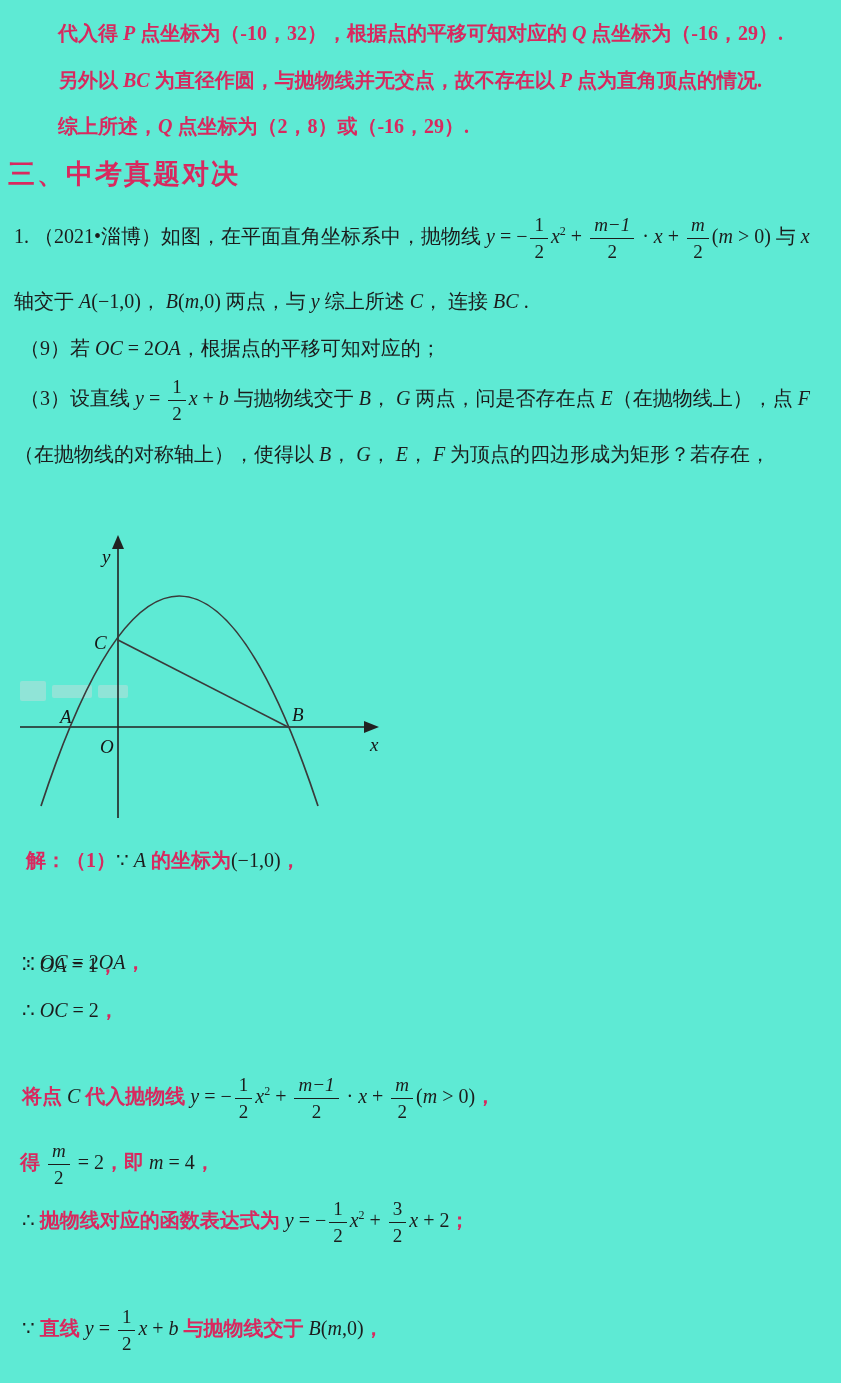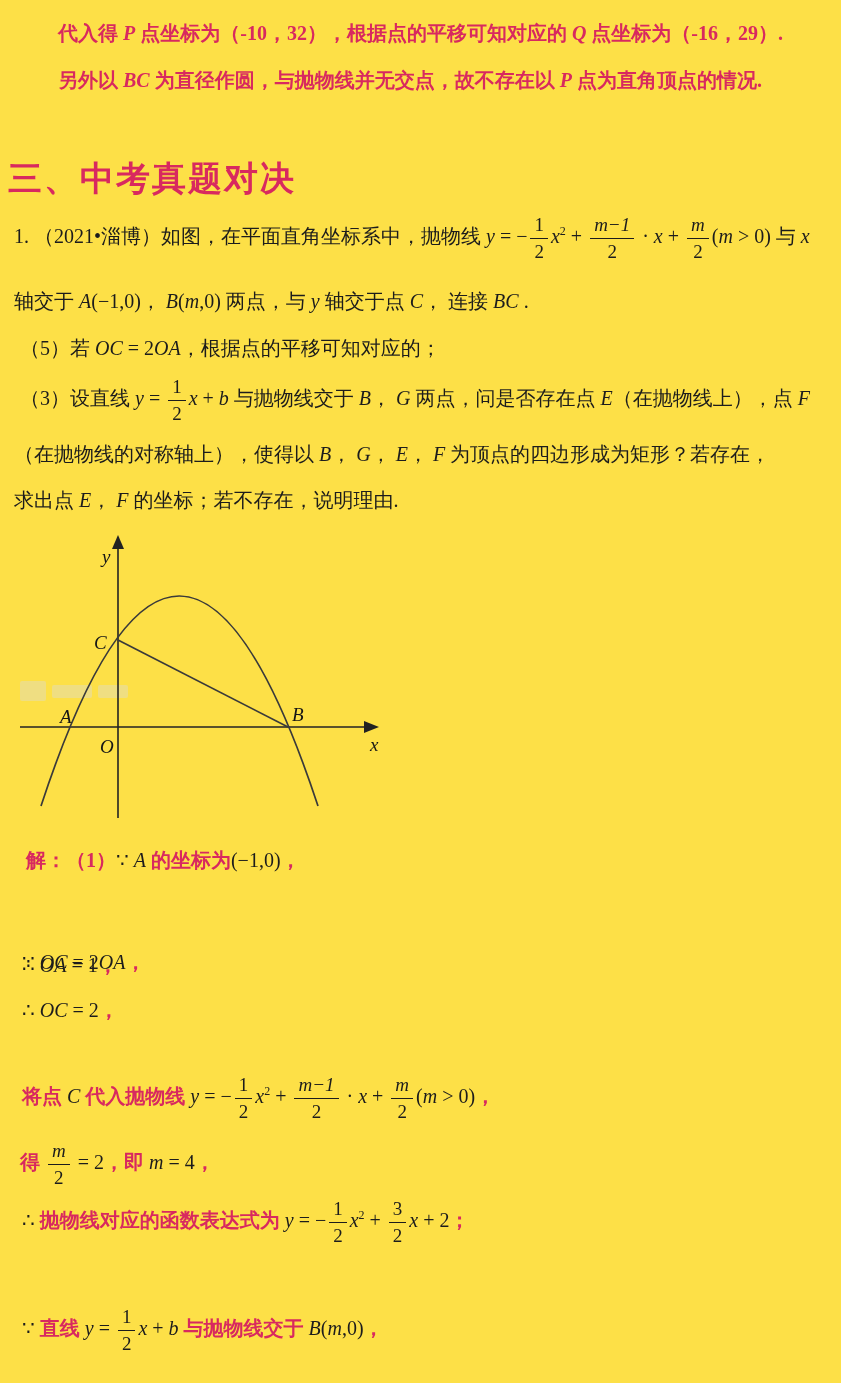--- a/index.html
+++ b/index.html
@@ -1,25 +1,25 @@
 <!DOCTYPE html>
 <html><head>
 <meta charset="utf-8">
 <style>
   html,body{margin:0;padding:0;background:#ffffff;}
   .page{
-    position:relative;width:841px;height:1383px;background:#fde047;
+    position:relative;width:841px;height:1383px;background:#5eead4;
     font-family:"Liberation Serif","DejaVu Serif",serif;color:#1c1c1c;overflow:hidden;
   }
   .line{position:absolute;white-space:nowrap;font-size:20px;line-height:1.35;}
   .red{color:#d8295f;font-weight:bold;}
   .var{font-style:italic;}
   sup{font-size:0.6em;}
   .heading{
-    position:absolute;font-size:34px;font-weight:bold;color:#d8295f;
+    position:absolute;font-size:27px;font-weight:bold;color:#d8295f;
     letter-spacing:2px;white-space:nowrap;
   }
   .frac{
     display:inline-block;vertical-align:middle;text-align:center;
     margin:0 3px;font-size:19px;line-height:1.15;font-weight:normal;
   }
   .frac .num{display:block;padding:0 4px 2px;}
   .frac .den{display:block;border-top:1.5px solid currentColor;padding:2px 4px 0;}
   .frac.ni .num{font-style:italic;}
   .figure{position:absolute;}
@@ -28,29 +28,29 @@
     font-family:"Liberation Serif","DejaVu Serif",serif;
   }
 </style>
 </head>
 <body>
 
 <div class="page">
 
   <div class="line" style="top:20px;left:58px;"><span class="red">代入得 </span><span class="var red">P</span><span class="red"> 点坐标为（-10，32），根据点的平移可知对应的 </span><span class="var red">Q</span><span class="red"> 点坐标为（-16，29）.</span></div>
   <div class="line" style="top:67px;left:58px;text-align:center;"><span class="red">另外以 </span><span class="var red">BC</span><span class="red"> 为直径作圆，与抛物线并无交点，故不存在以 </span><span class="var red">P</span><span class="red"> 点为直角顶点的情况.</span></div>
+  <div class="line" style="top:113px;left:58px;"><span class="red">综上所述，</span><span class="var red">Q</span><span class="red"> 点坐标为（2，8）或（-16，29）.</span></div>
 
   <div class="heading" style="top:156px;left:8px;">三、中考真题对决</div>
 
   <div class="line" style="top:214px;left:14px;"><span>1. （2021•淄博）如图，在平面直角坐标系中，抛物线 </span><span class="var">y</span><span> = −</span><span class="frac"><span class="num">1</span><span class="den">2</span></span><span class="var">x</span><sup>2</sup><span> + </span><span class="frac ni"><span class="num">m−1</span><span class="den">2</span></span><span> · </span><span class="var">x</span><span> + </span><span class="frac ni"><span class="num">m</span><span class="den">2</span></span><span>(</span><span class="var">m</span><span> &gt; 0)</span><span> 与 </span><span class="var">x</span></div>
-  <div class="line" style="top:288px;left:14px;"><span>轴交于 </span><span class="var">A</span><span>(−1,0)， </span><span class="var">B</span><span>(</span><span class="var">m</span><span>,0) 两点，与 </span><span class="var">y</span><span> 轴交于点 </span><span class="var">C</span><span>， 连接 </span><span class="var">BC</span><span> .</span></div>
-  <div class="line" style="top:335px;left:20px;"><span>（5）若 </span><span class="var">OC</span><span> = 2</span><span class="var">OA</span><span>，根据点的平移可知对应的；</span></div>
+  <div class="line" style="top:288px;left:14px;"><span>轴交于 </span><span class="var">A</span><span>(−1,0)， </span><span class="var">B</span><span>(</span><span class="var">m</span><span>,0) 两点，与 </span><span class="var">y</span><span> 综上所述 </span><span class="var">C</span><span>， 连接 </span><span class="var">BC</span><span> .</span></div>
+  <div class="line" style="top:335px;left:20px;"><span>（9）若 </span><span class="var">OC</span><span> = 2</span><span class="var">OA</span><span>，根据点的平移可知对应的；</span></div>
   <div class="line" style="top:376px;left:20px;"><span>（3）设直线 </span><span class="var">y</span><span> = </span><span class="frac"><span class="num">1</span><span class="den">2</span></span><span class="var">x</span><span> + </span><span class="var">b</span><span> 与抛物线交于 </span><span class="var">B</span><span>， </span><span class="var">G</span><span> 两点，问是否存在点 </span><span class="var">E</span><span>（在抛物线上），点 </span><span class="var">F</span></div>
   <div class="line" style="top:441px;left:14px;"><span>（在抛物线的对称轴上），使得以 </span><span class="var">B</span><span>， </span><span class="var">G</span><span>， </span><span class="var">E</span><span>， </span><span class="var">F</span><span> 为顶点的四边形成为矩形？若存在，</span></div>
-  <div class="line" style="top:487px;left:14px;"><span>求出点 </span><span class="var">E</span><span>， </span><span class="var">F</span><span> 的坐标；若不存在，说明理由.</span></div>
 
   <svg class="figure" style="top:533px;left:18px;" width="372" height="295" viewBox="0 0 372 295">
 
     <g opacity="0.4" fill="#dcdcdc">
       <rect x="2" y="148" width="26" height="20" rx="2"></rect>
       <rect x="34" y="152" width="40" height="13" rx="2"></rect>
       <rect x="80" y="152" width="30" height="13" rx="2"></rect>
     </g>
 
     <line x1="2" y1="194" x2="348" y2="194" stroke="#222222" stroke-width="1.6"></line>

